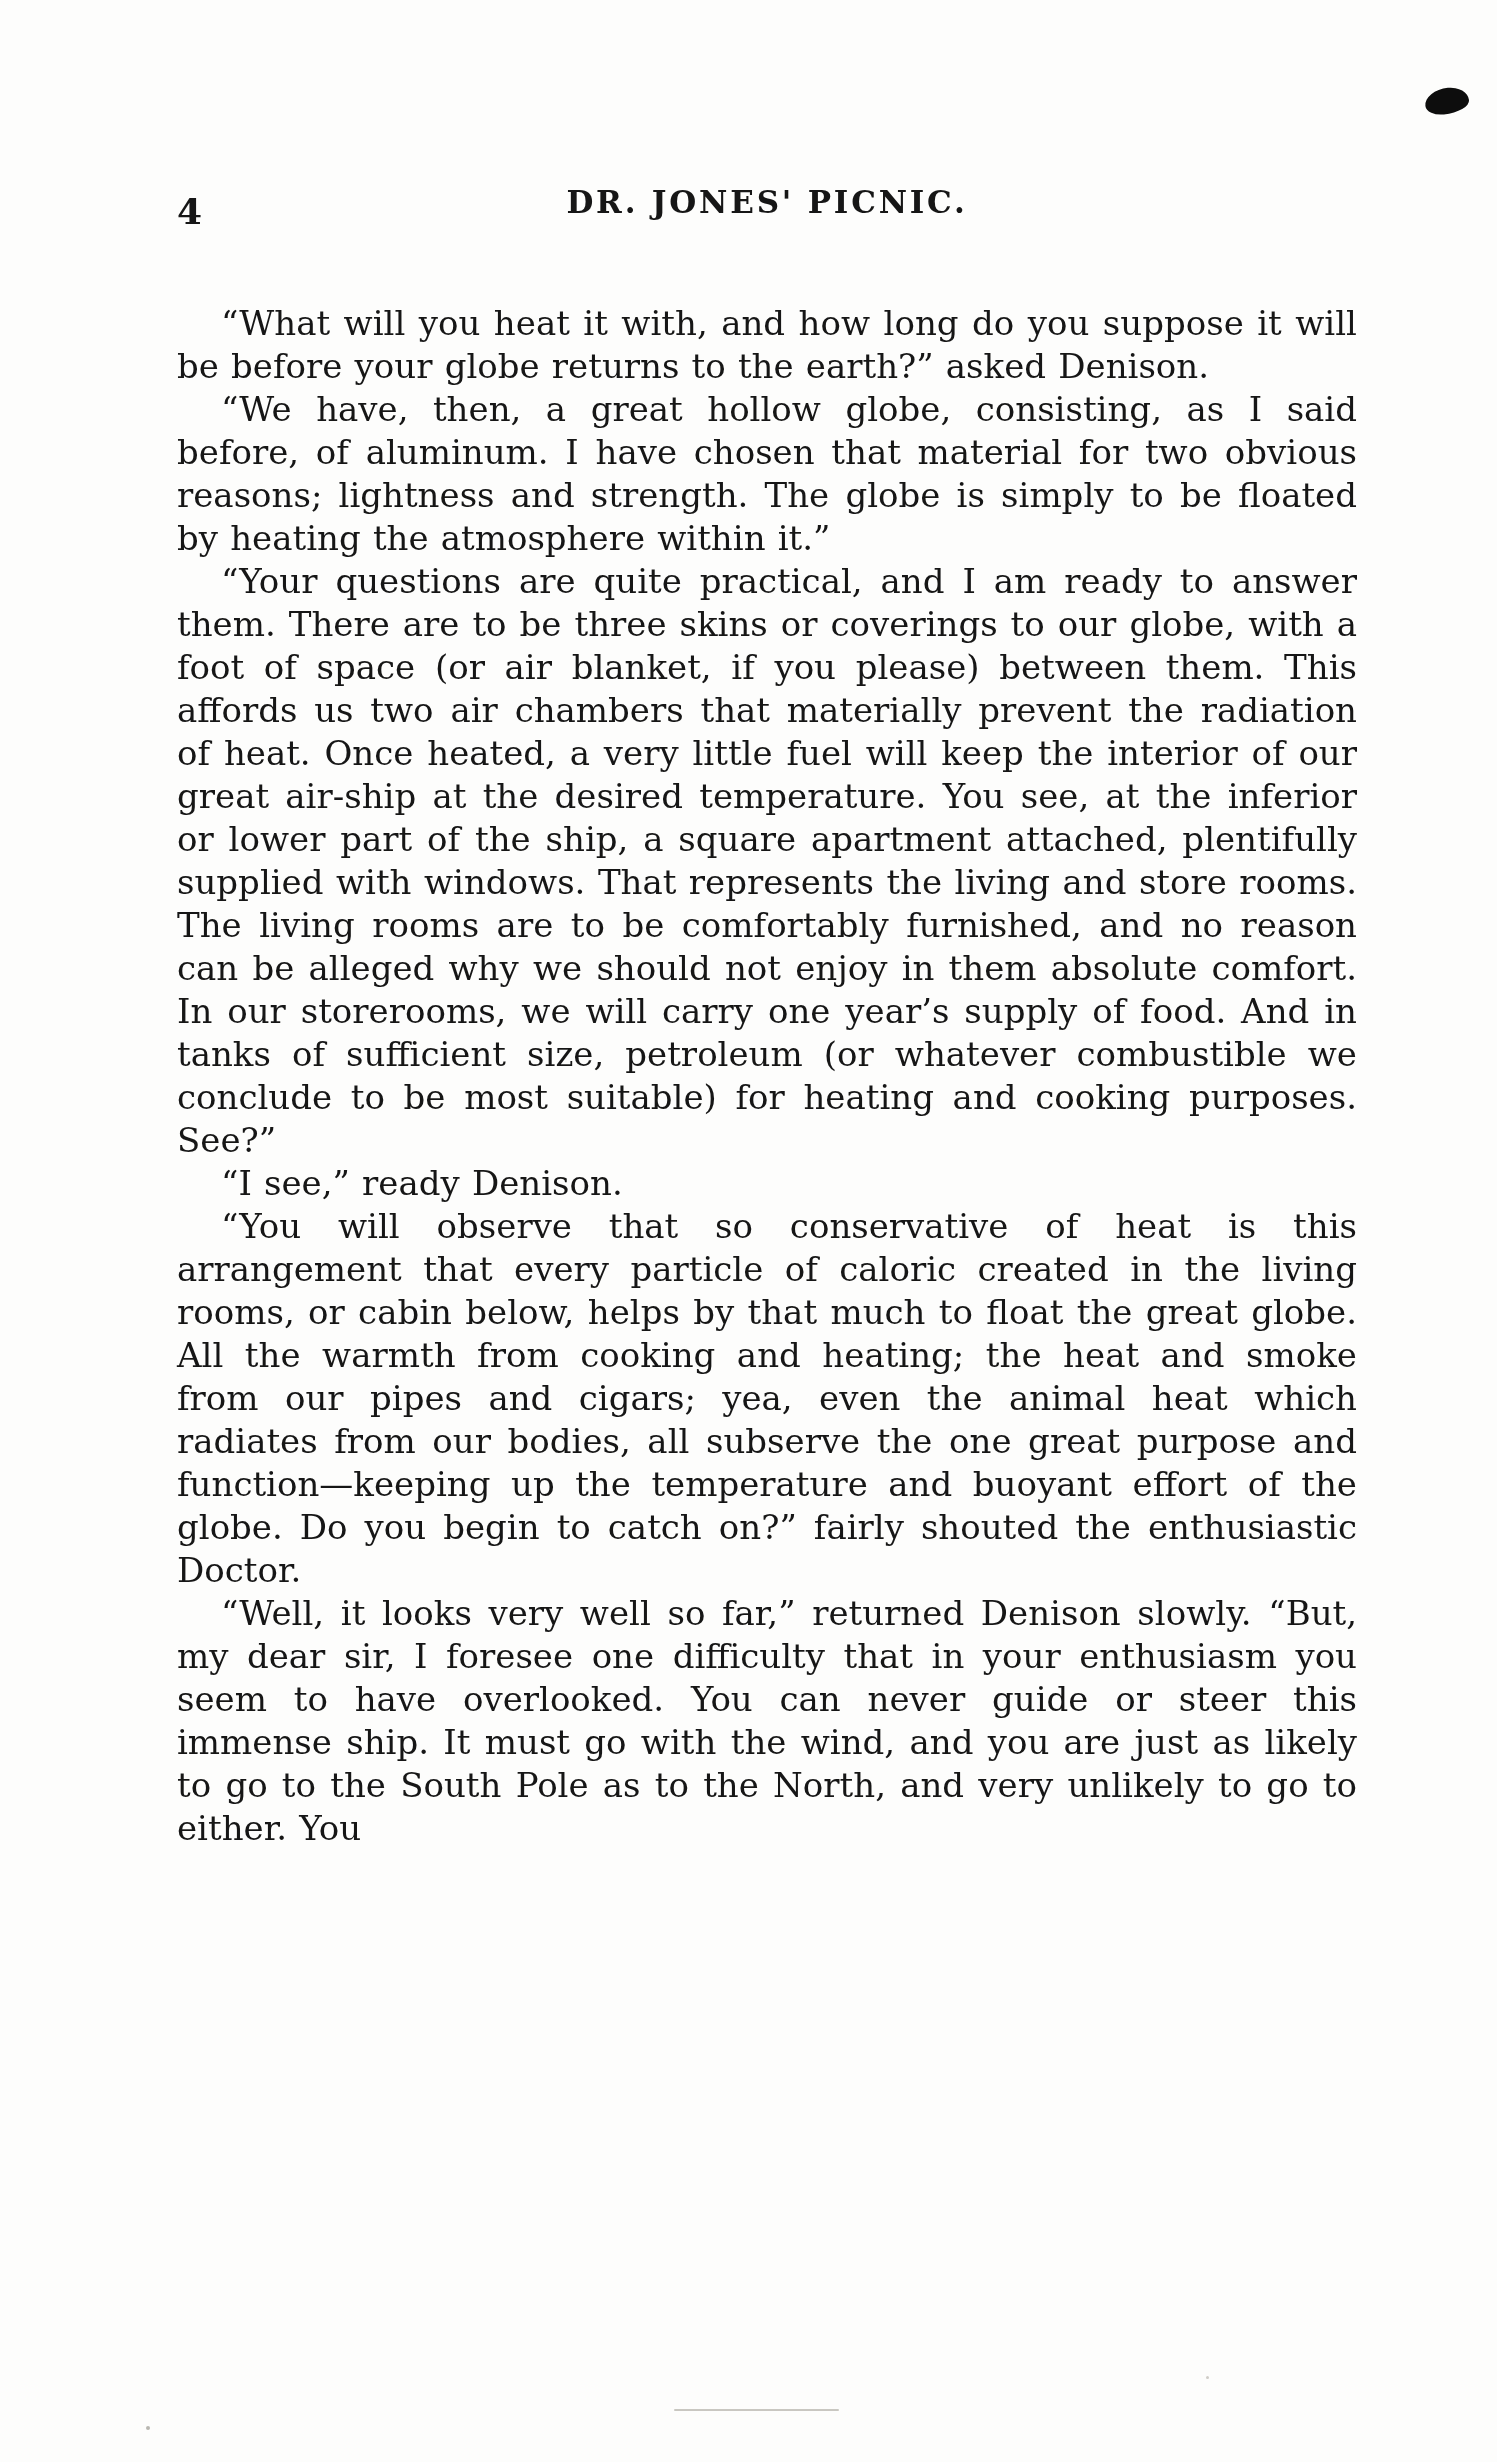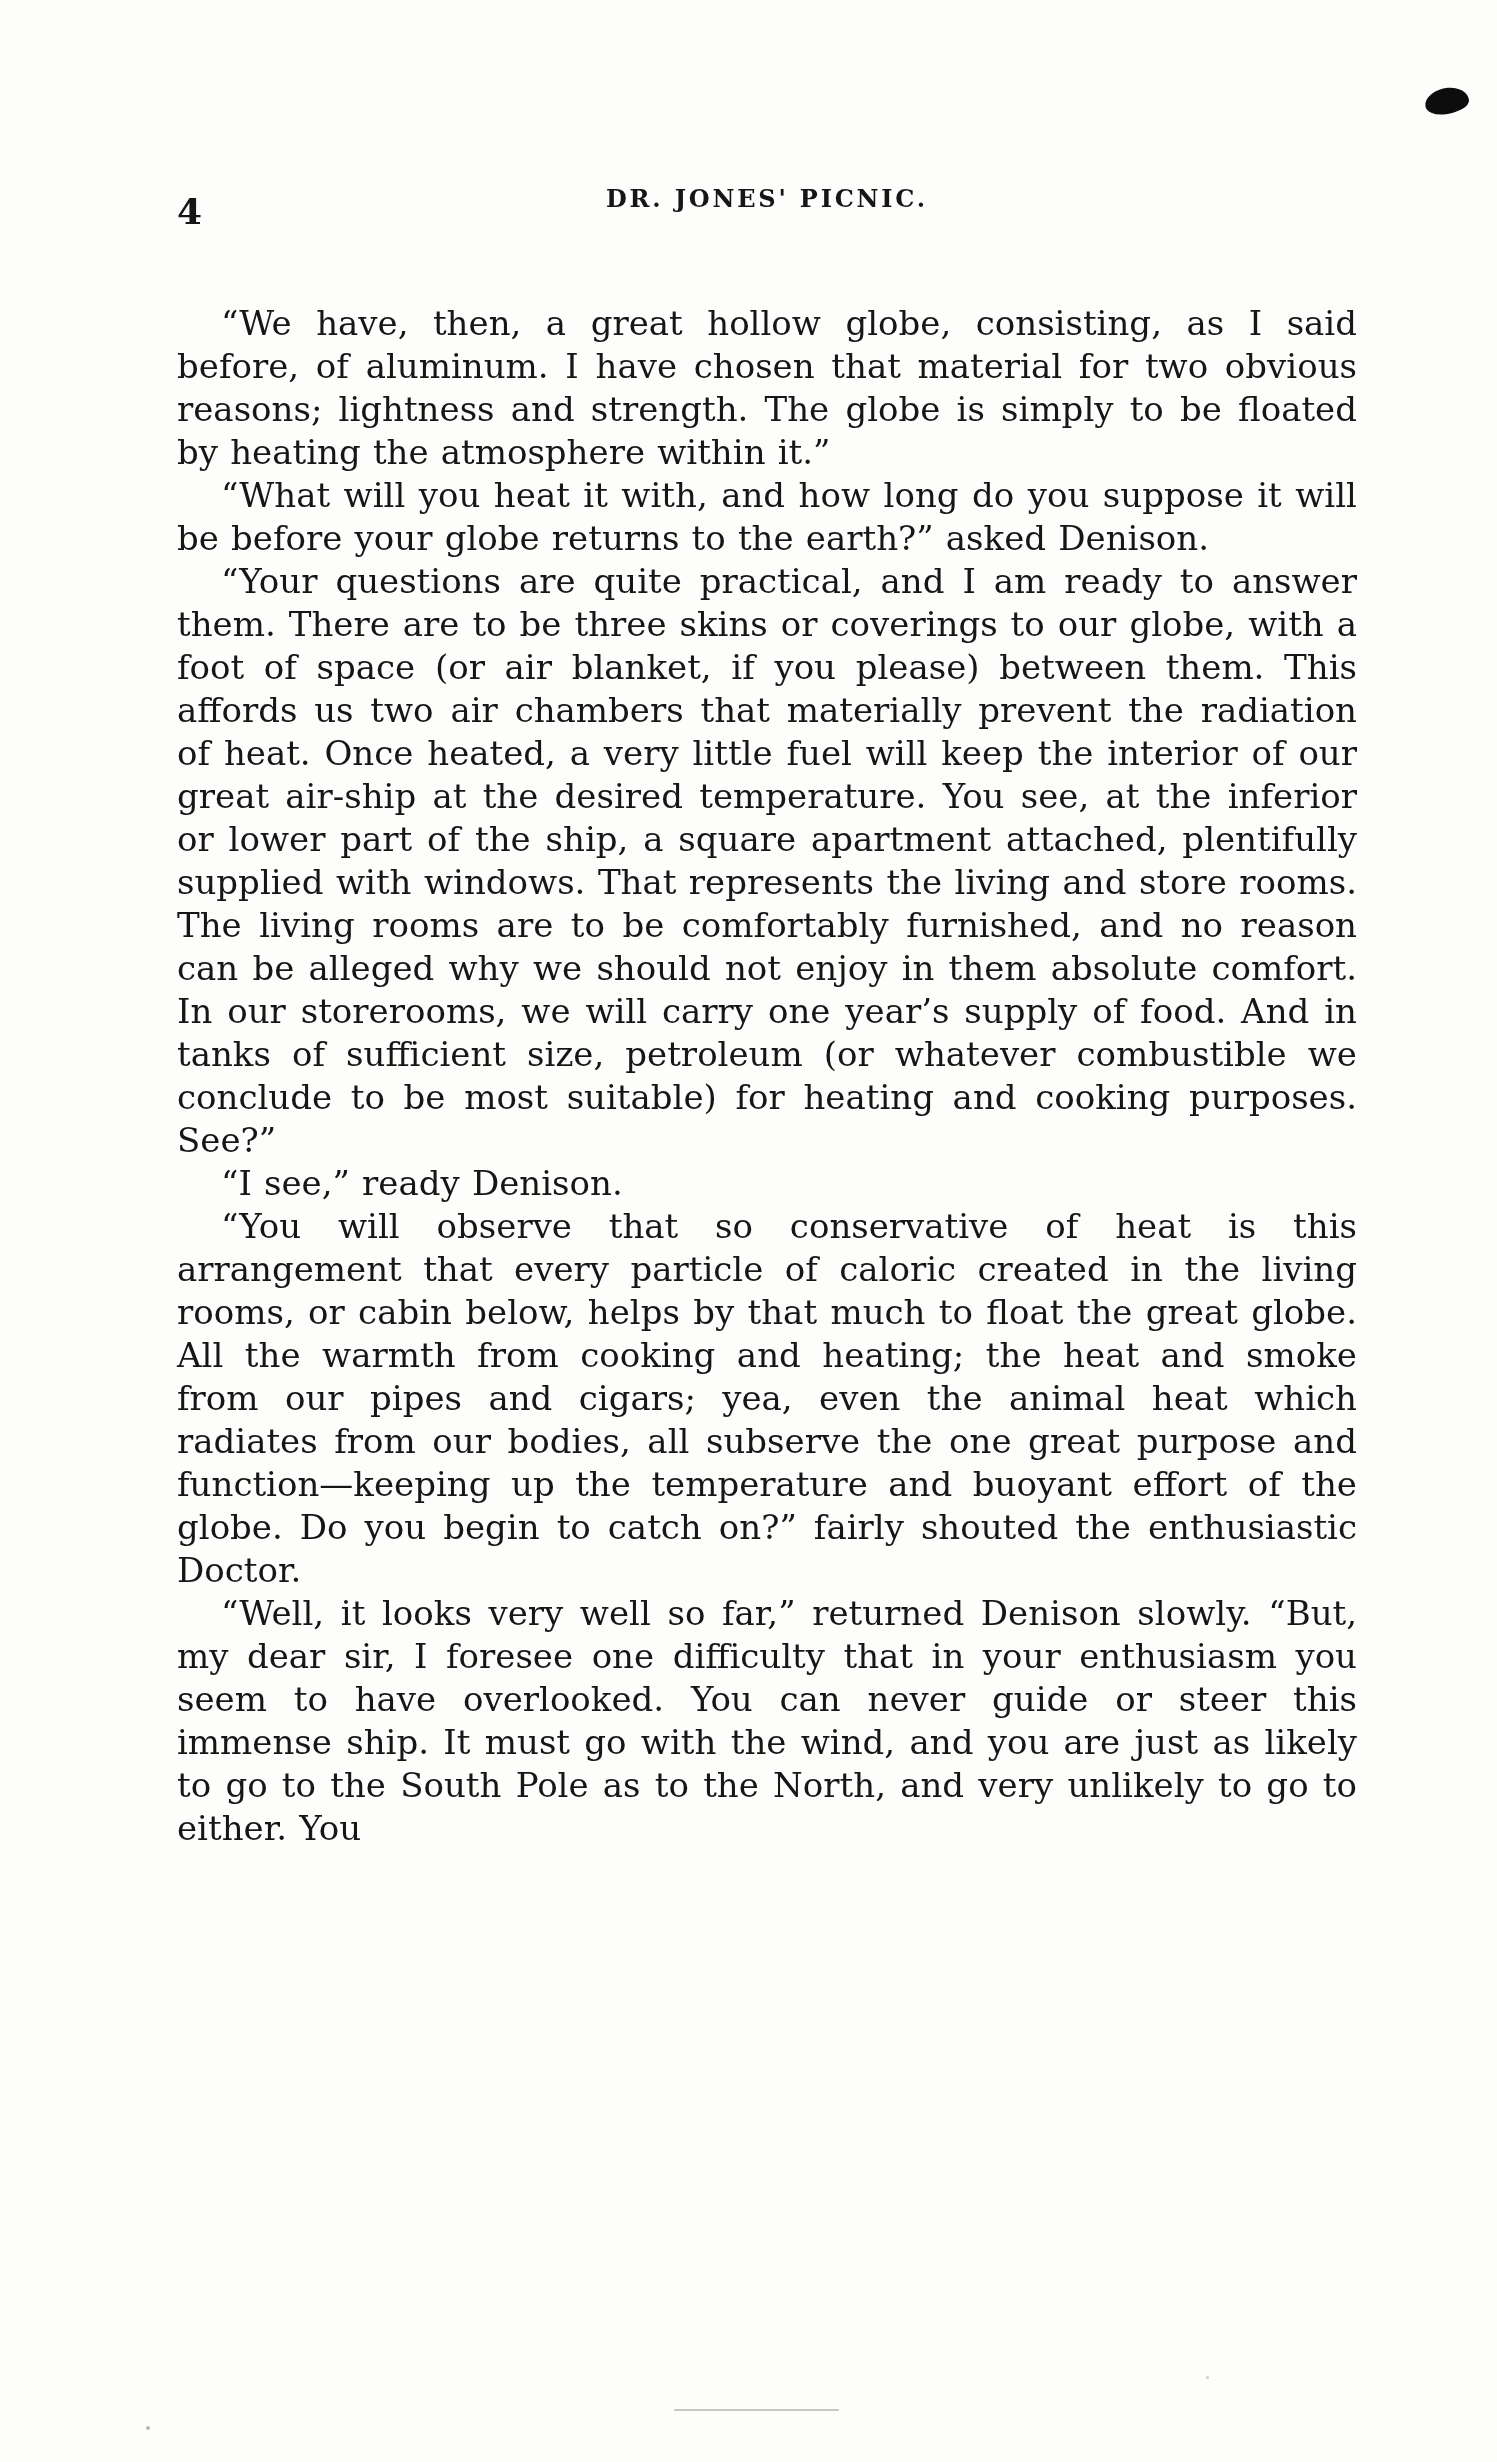--- a/index.html
+++ b/index.html
@@ -40,21 +40,21 @@
     font-size: 36px;
     font-weight: bold;
     letter-spacing: 0.7px;
   }
   .running-title {
     position: absolute;
     left: 0;
     right: 0;
     top: 0;
     text-align: center;
-    font-size: 24px;
+    font-size: 31px;
     font-weight: 600;
     letter-spacing: 2.8px;
     white-space: nowrap;
   }
   .text-block {
     margin: 0 141px 0 177px;
     font-size: 34px;
     line-height: 43px;
     text-align: justify;
   }
@@ -98,22 +98,22 @@
 <div class="scan-page">
 
   <div class="ink-blot"></div>
 
   <div class="page-head">
     <span class="page-number">4</span>
     <span class="running-title">DR. JONES' PICNIC.</span>
   </div>
 
   <div class="text-block">
+    <p>“What will you heat it with, and how long do you suppose it will be before your globe returns to the earth?” asked Denison.</p>
     <p>“We have, then, a great hollow globe, consisting, as I said before, of aluminum.  I have chosen that material for two obvious reasons; lightness and strength.  The globe is simply to be floated by heating the atmosphere within it.”</p>
-    <p>“What will you heat it with, and how long do you suppose it will be before your globe returns to the earth?” asked Denison.</p>
     <p>“Your questions are quite practical, and I am ready to answer them.  There are to be three skins or coverings to our globe, with a foot of space (or air blanket, if you please) between them.  This affords us two air chambers that materially prevent the radiation of heat.  Once heated, a very little fuel will keep the interior of our great air-ship at the desired temperature.  You see, at the inferior or lower part of the ship, a square apartment attached, plentifully supplied with windows.  That represents the living and store rooms.  The living rooms are to be comfortably furnished, and no reason can be alleged why we should not enjoy in them absolute comfort.  In our storerooms, we will carry one year’s supply of food.  And in tanks of sufficient size, petroleum (or whatever combustible we conclude to be most suitable) for heating and cooking purposes.  See?”</p>
     <p>“I see,” ready Denison.</p>
     <p>“You will observe that so conservative of heat is this arrangement that every particle of caloric created in the living rooms, or cabin below, helps by that much to float the great globe.  All the warmth from cooking and heating; the heat and smoke from our pipes and cigars; yea, even the animal heat which radiates from our bodies, all subserve the one great purpose and function—keeping up the temperature and buoyant effort of the globe.  Do you begin to catch on?” fairly shouted the enthusiastic Doctor.</p>
     <p>“Well, it looks very well so far,” returned Denison slowly.  “But, my dear sir, I foresee one difficulty that in your enthusiasm you seem to have overlooked.  You can never guide or steer this immense ship.  It must go with the wind, and you are just as likely to go to the South Pole as to the North, and very unlikely to go to either.  You</p>
   </div>
 
   <div class="artifact-line"></div>
   <div class="artifact-dot-1"></div>
   <div class="artifact-dot-2"></div>
 

